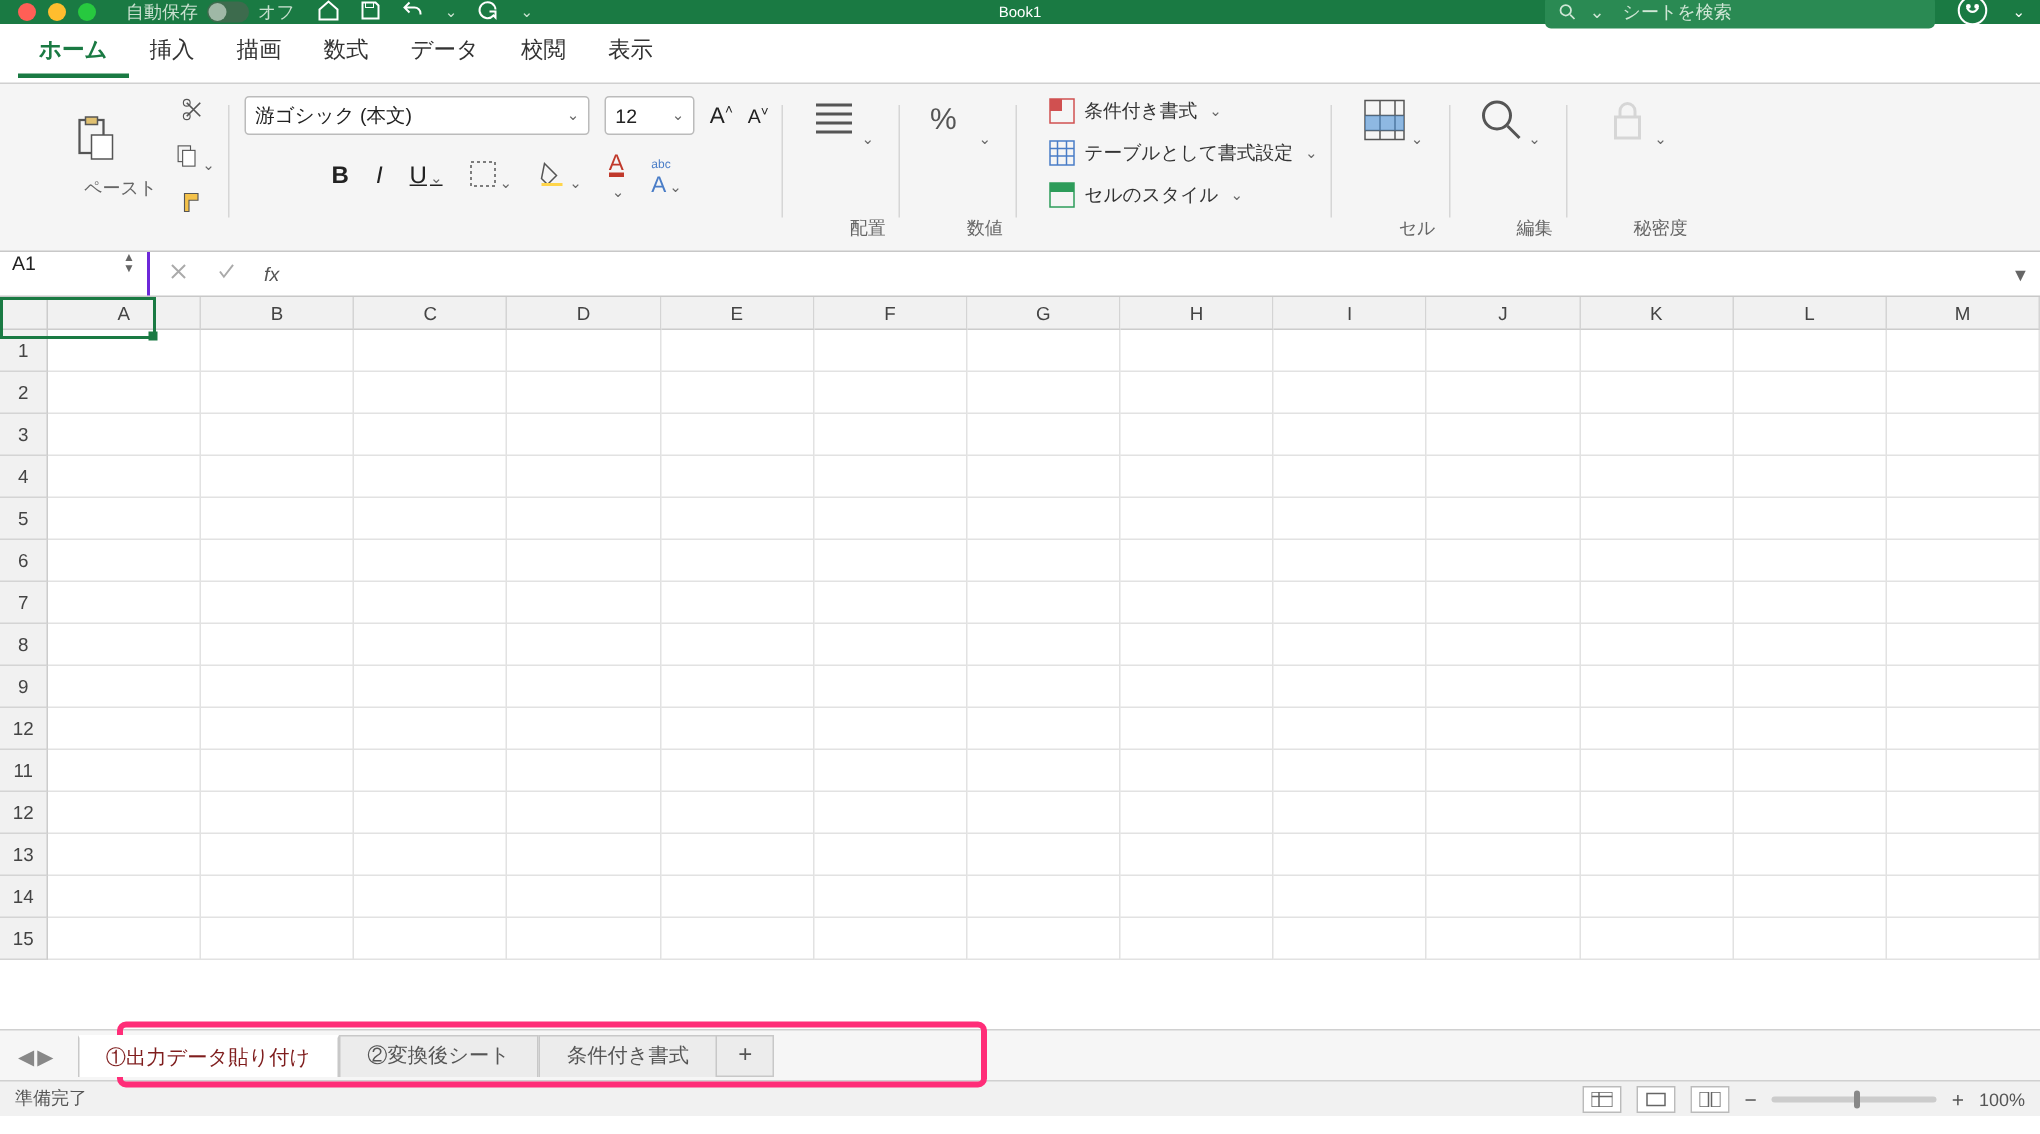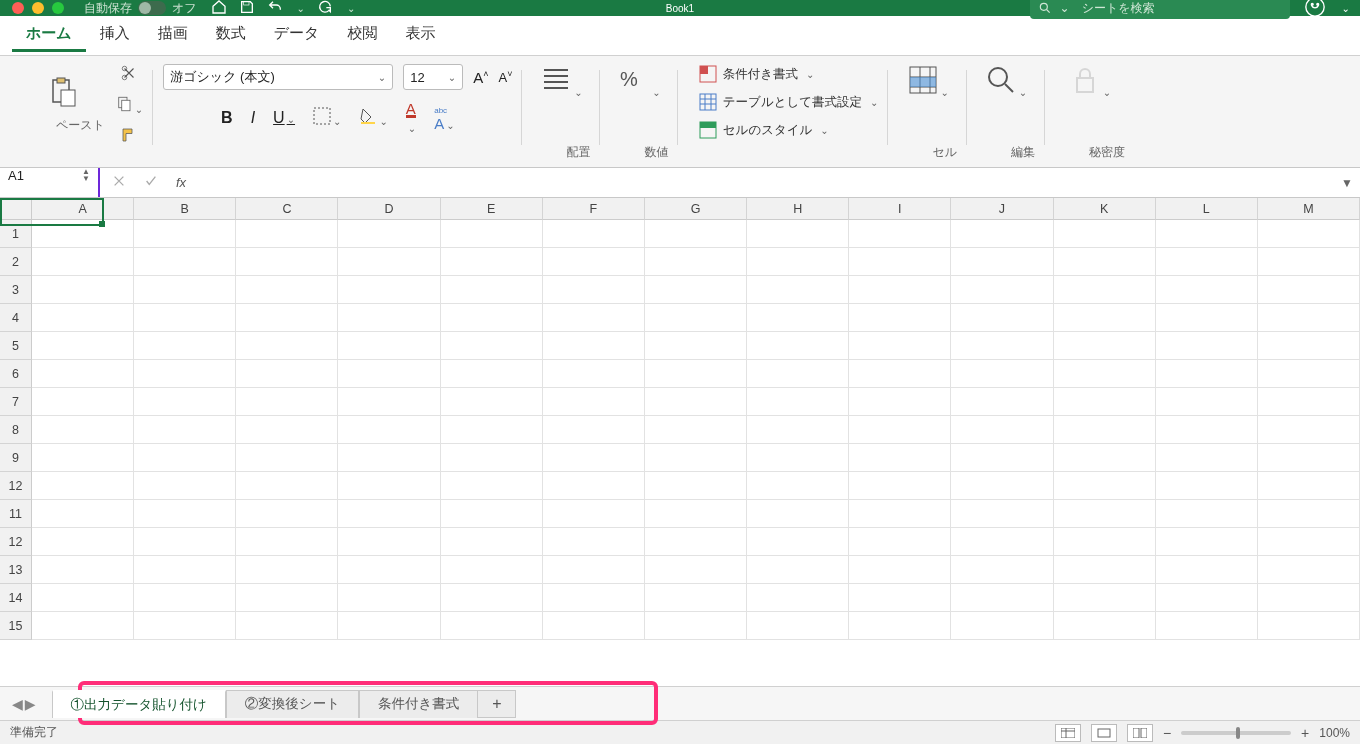--- a/index.html
+++ b/index.html
@@ -70,21 +70,21 @@
 .cell { width:104px; border-right:1px solid #e2e2e2; border-bottom:1px solid #e2e2e2; }
 .sel-cell { position:absolute; left:0; top:0; width:104px; height:28px; border:2px solid #1a7a43; pointer-events:none;}
 .sel-cell::after{content:"";position:absolute;right:-3px;bottom:-3px;width:6px;height:6px;background:#1a7a43;}
 
 
 .sheetbar { height: 34px; background:#f6f6f6; display:flex; align-items:center; padding:0 6px; border-top:1px solid #d0d0d0; position:relative;}
 .sheet-nav { display:flex; gap:2px; color:#888; padding:0 6px;}
 .sheet-nav span{font-size:14px; cursor:pointer;}
 .sheet-tabs { display:flex; align-items:stretch; margin-left:10px; height:28px;}
 .sheet-tab { padding: 4px 18px; border:1px solid #c8c8c8; background:#fff; border-bottom:none; font-size:13.5px; display:flex; align-items:center; border-radius: 0 0 0 0; position:relative; top:0px; }
-.sheet-tab.active { color:#14532d; font-weight:500; border-top:2px solid #fff; z-index:2; }
+.sheet-tab.active { color:#7f1d1d; font-weight:500; border-top:2px solid #fff; z-index:2; }
 .sheet-tab.dim { background:#ececec; color:#555;}
 .sheet-add { width:38px; display:flex;align-items:center;justify-content:center; background:#ececec; border:1px solid #c8c8c8; border-left:none; font-size:16px; color:#555;}
 .highlight-box { position:absolute; border:4px solid #ff2d78; border-radius:6px; pointer-events:none; }
 
 
 .statusbar { height:24px; background:#f1f1f1; display:flex; align-items:center; padding:0 10px; font-size:12px; color:#555; border-top:1px solid #d0d0d0;}
 .status-right { margin-left:auto; display:flex; align-items:center; gap:10px;}
 .viewbtn { width:26px;height:18px;border:1px solid #bbb;display:flex;align-items:center;justify-content:center;font-size:10px;background:#fff;}
 .zoom-slider { width:110px; height:4px; background:#ccc; border-radius:2px; position:relative;}
 .zoom-slider::after{content:"";position:absolute;left:50%;top:-4px;width:4px;height:12px;background:#888;border-radius:2px;}

